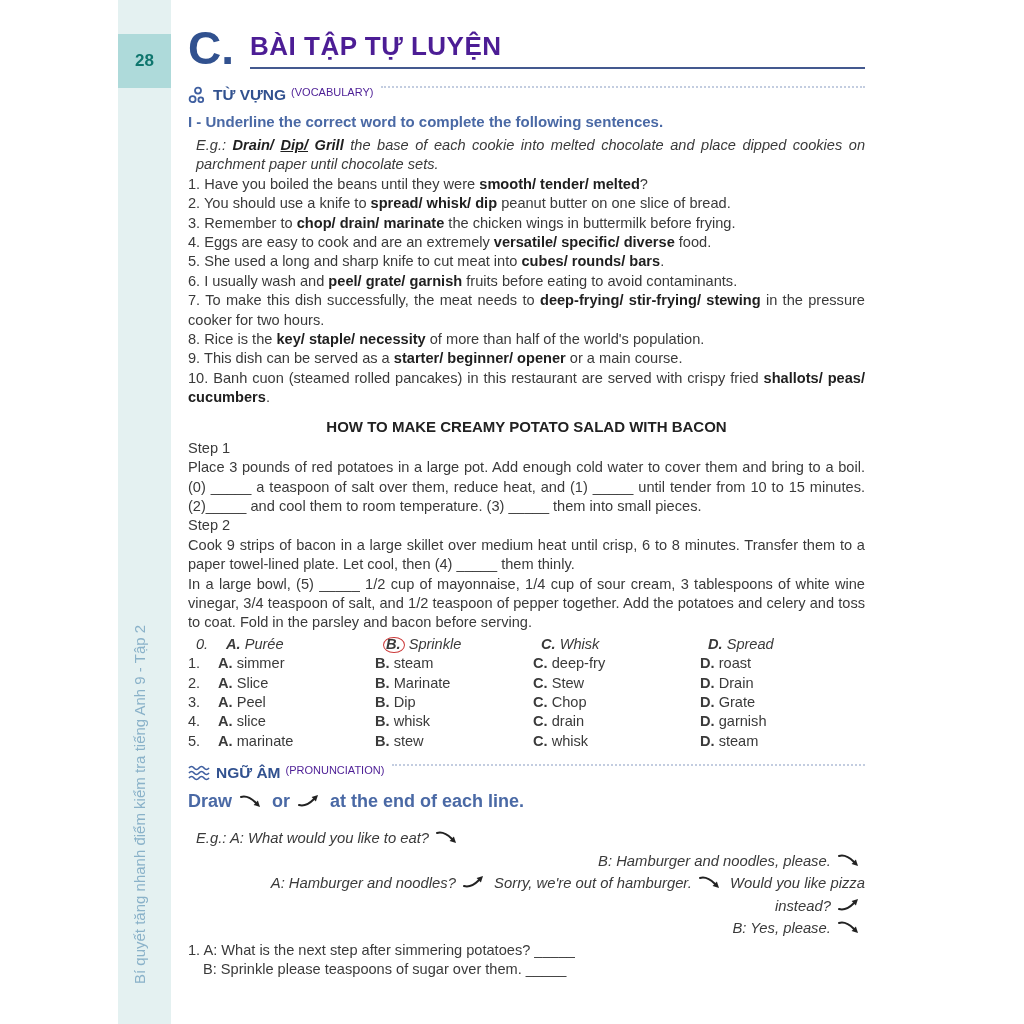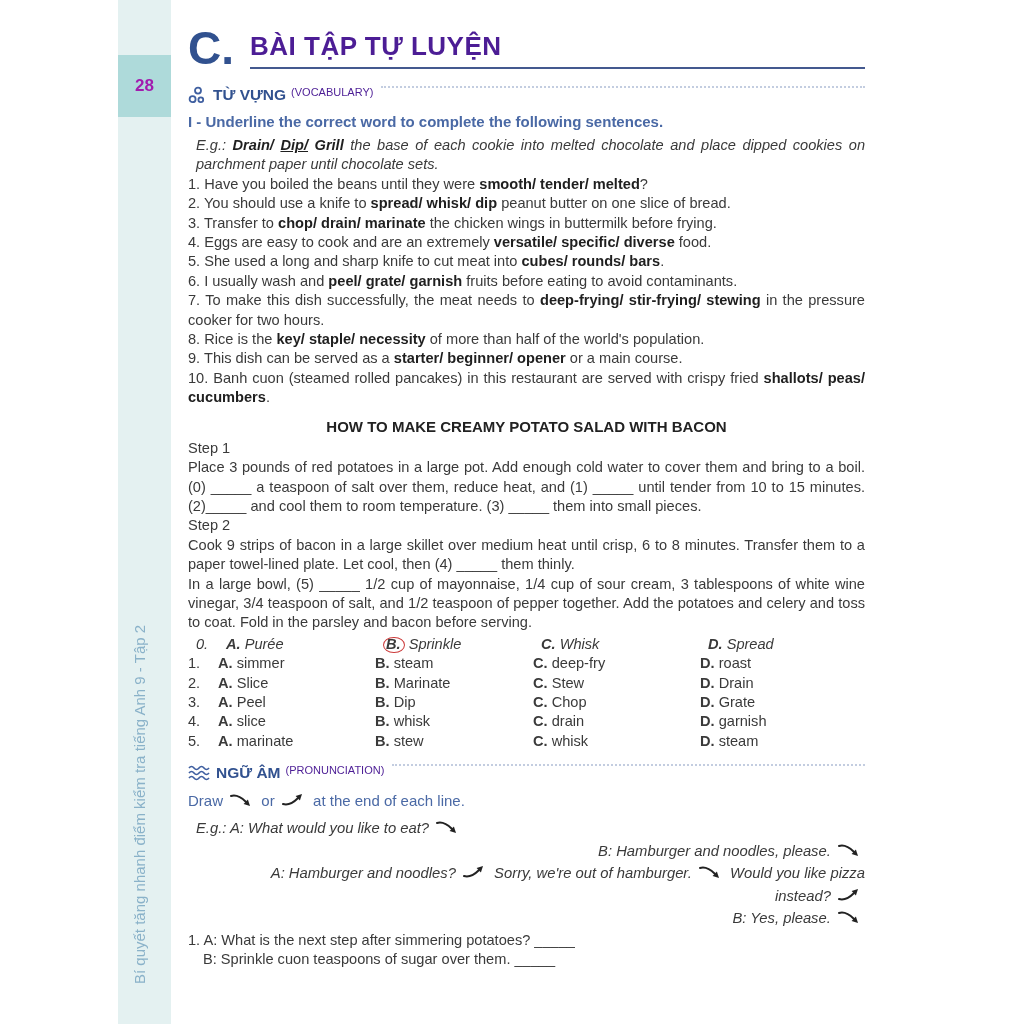--- a/index.html
+++ b/index.html
@@ -2,23 +2,23 @@
 <html><head>
 <meta charset="utf-8">
 <style>
   * { margin:0; padding:0; box-sizing:border-box; }
   html,body { width:1024px; height:1024px; background:#ffffff; }
   body { font-family:"Liberation Sans", sans-serif; color:#3a3a3a; }
   .page { position:relative; width:1024px; height:1024px; background:#fff; overflow:hidden; }
 
   
   .strip { position:absolute; left:118px; top:0; width:53px; height:1024px; background:#e4f1f1; }
-  .pagenum-box { position:absolute; left:118px; top:55px; width:53px; height:62px; background:#aedada;
+  .pagenum-box { position:absolute; left:118px; top:34px; width:53px; height:54px; background:#aedada;
                  display:flex; align-items:center; justify-content:center;
-                 color:#a21caf; font-weight:bold; font-size:17px; }
+                 color:#0f766e; font-weight:bold; font-size:17px; }
   .side-vert { position:absolute; left:131px; bottom:40px; height:420px;
                writing-mode:vertical-rl; transform:rotate(180deg);
                color:#8ab2c9; font-size:15px; white-space:nowrap; }
 
   
   .content { position:absolute; left:188px; top:24px; width:677px; }
 
   .header-row { display:flex; align-items:flex-start; margin-bottom:14px; }
   .big-letter { font-size:46px; line-height:48px; font-weight:bold; color:#31518f; margin-right:16px; }
   .title-wrap { flex:1; padding-top:8px; }
@@ -41,21 +41,21 @@
   .recipe-title { text-align:center; font-weight:bold; color:#222; font-size:15px; line-height:20px; margin:3px 0 2px 0; }
   .step-label { font-size:14.6px; line-height:19.4px; }
 
   .opt-grid { display:grid; grid-template-columns:30px 157px 158px 167px 1fr;
               font-size:14.6px; line-height:19.4px; margin-top:2px; }
   .opt-grid .cell { white-space:nowrap; }
   .circle-red { display:inline-block; border:1.6px solid #cc3b3b; border-radius:50%;
                 padding:0 3px 1px 2px; line-height:13px; }
 
   .arr { display:inline-block; vertical-align:-2px; margin:0 3px; }
-  .pron-instr { color:#4a69a5; font-weight:normal; font-size:15px; line-height:22px; margin:8px 0 4px 0; }
+  .pron-instr { color:#4a69a5; font-weight:bold; font-size:18px; line-height:22px; margin:8px 0 14px 0; }
   .dlg { font-size:14.8px; line-height:20.5px; }
   .dlg.indent { padding-left:27px;text-align:right; }
   .q-line { font-size:14.6px; line-height:19.4px; }
   .q-line.indent { padding-left:15px; }
   .spacer-s { height:6px; } .spacer-l { height:13px; }
 </style>
 </head>
 <body>
 
 <div class="page">
@@ -88,21 +88,21 @@
       <span class="dotline"></span>
     </div>
 
     <div class="ex-head">I - Underline the correct word to complete the following sentences.</div>
     <div class="para it">
       <span>E.g.: </span><b>Drain/ </b><b class="eg-underline">Dip/</b><b> Grill </b><span>the base of each cookie into melted chocolate and place dipped cookies on parchment paper until chocolate sets.</span>
     </div>
 
     <div class="li"><span>1. </span><span>Have you boiled the beans until they were </span><b>smooth/ tender/ melted</b><span>?</span></div>
     <div class="li"><span>2. </span><span>You should use a knife to </span><b>spread/ whisk/ dip</b><span> peanut butter on one slice of bread.</span></div>
-    <div class="li"><span>3. </span><span>Transfer to </span><b>chop/ drain/ marinate</b><span> the chicken wings in buttermilk before frying.</span></div>
+    <div class="li"><span>3. </span><span>Remember to </span><b>chop/ drain/ marinate</b><span> the chicken wings in buttermilk before frying.</span></div>
     <div class="li"><span>4. </span><span>Eggs are easy to cook and are an extremely </span><b>versatile/ specific/ diverse</b><span> food.</span></div>
     <div class="li"><span>5. </span><span>She used a long and sharp knife to cut meat into </span><b>cubes/ rounds/ bars</b><span>.</span></div>
     <div class="li"><span>6. </span><span>I usually wash and </span><b>peel/ grate/ garnish</b><span> fruits before eating to avoid contaminants.</span></div>
     <div class="li"><span>7. </span><span>To make this dish successfully, the meat needs to </span><b>deep-frying/ stir-frying/ stewing</b><span> in the pressure cooker for two hours.</span></div>
     <div class="li"><span>8. </span><span>Rice is the </span><b>key/ staple/ necessity</b><span> of more than half of the world's population.</span></div>
     <div class="li"><span>9. </span><span>This dish can be served as a </span><b>starter/ beginner/ opener</b><span> or a main course.</span></div>
     <div class="li"><span>10. </span><span>Banh cuon (steamed rolled pancakes) in this restaurant are served with crispy fried </span><b>shallots/ peas/ cucumbers</b><span>.</span></div>
 
     <div class="spacer-s"></div>
 
@@ -218,17 +218,17 @@
       <span class="arr"><svg width="24" height="16" viewBox="0 0 24 16">
             <path d="M1 4 Q8 2 15.8 9.8" fill="none" stroke="#222" stroke-width="2" stroke-linecap="round"></path>
             <path d="M20 14 L13.6 11.9 L17.9 7.6 Z" fill="#222"></path>
           </svg></span>
     </div>
 
     <div class="q-line">
       <span>1. </span><span>A: What is the next step after simmering potatoes? _____</span>
     </div>
     <div class="q-line indent">
-      <span>B: Sprinkle cuon teaspoons of sugar over them. _____</span>
+      <span>B: Sprinkle please teaspoons of sugar over them. _____</span>
     </div>
 
   </div>
 </div>
 
 </body></html>

